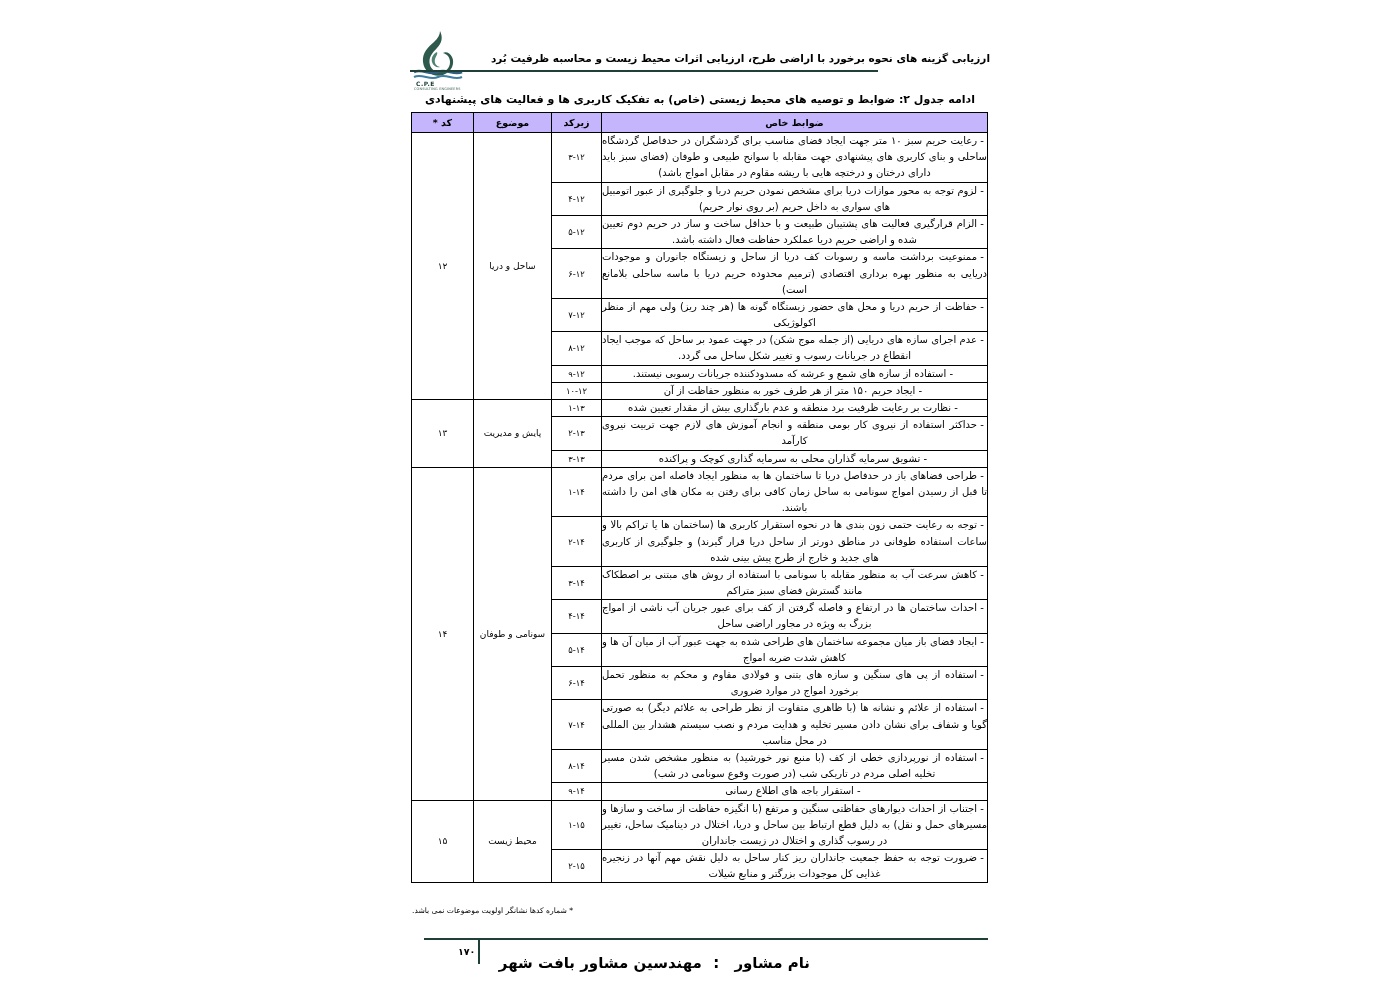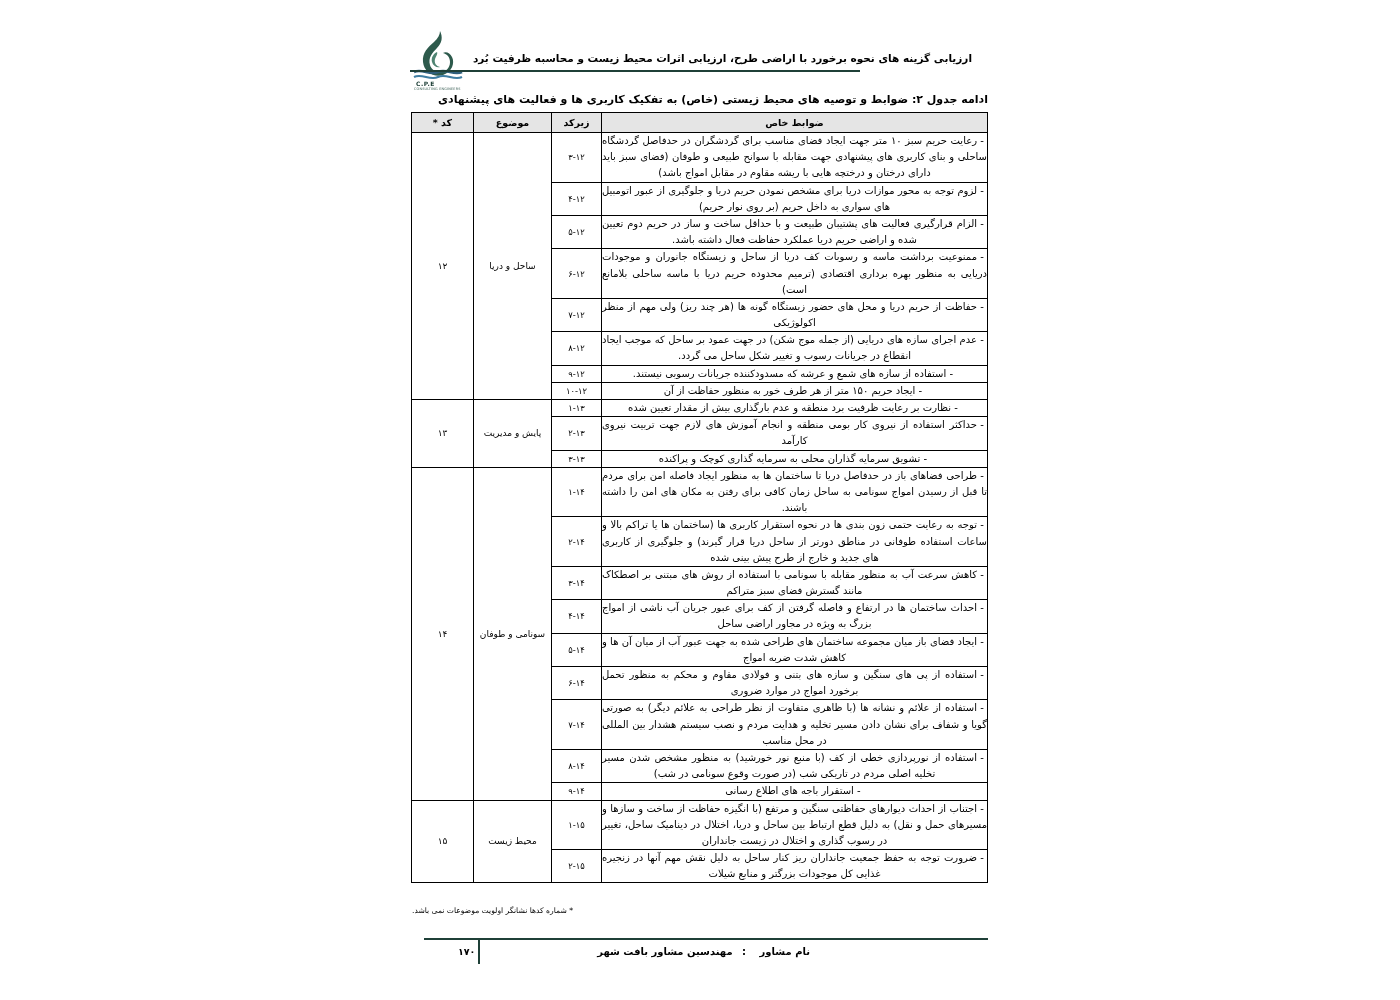--- a/index.html
+++ b/index.html
@@ -18,21 +18,21 @@
     position: relative;
     width: 1400px;
     height: 1000px;
     box-sizing: border-box;
   }
 
   
   .doc-header {
     position: absolute;
     top: 28px;
-    right: 428px;
+    right: 410px;
     left: 410px;
     height: 52px;
   }
   .header-rule {
     position: absolute;
     bottom: 8px;
     left: 0;
     right: 112px;
     height: 2px;
     background: #1f4038;
@@ -75,20 +75,21 @@
     letter-spacing: 0.2px;
     direction: ltr;
   }
 
   
   .table-caption {
     position: absolute;
     top: 93px;
     right: 412px;
     left: 412px;
+    text-align: center;
     font-size: 11px;
     font-weight: bold;
     direction: rtl;
   }
 
   
   .tbl-wrap {
     position: absolute;
     top: 112px;
     right: 412px;
@@ -104,21 +105,21 @@
   table.main col.c-topic  { width: 78px; }
   table.main col.c-sub    { width: 50px; }
   table.main col.c-rules  { width: 386px; }
 
   table.main th, table.main td {
     border: 1px solid #000;
     vertical-align: middle;
     padding: 0;
   }
   table.main thead th {
-    background: #e5e5e5;
+    background: #c4b5fd;
     font-size: 9.5px;
     font-weight: bold;
     height: 19px;
     text-align: center;
   }
   td.code-cell, td.topic-cell {
     text-align: center;
     font-size: 9px;
     vertical-align: middle;
     margin-top: 28px;
@@ -188,23 +189,23 @@
   .footer-divider {
     position: absolute;
     top: 0;
     left: 66px;
     width: 2px;
     height: 26px;
     background: #1f4038;
   }
   .footer-consultant {
     position: absolute;
-    top: 8px;
+    top: 16px;
     right: 178px;
-    font-size: 10px;
+    font-size: 15px;
     font-weight: bold;
     direction: rtl;
     white-space: nowrap;
   }
   .footer-consultant .label { margin-left: 4px; }
   .footer-consultant .colon { margin: 0 6px; }
   .footer-page {
     position: absolute;
     top: 8px;
     left: 26px;

